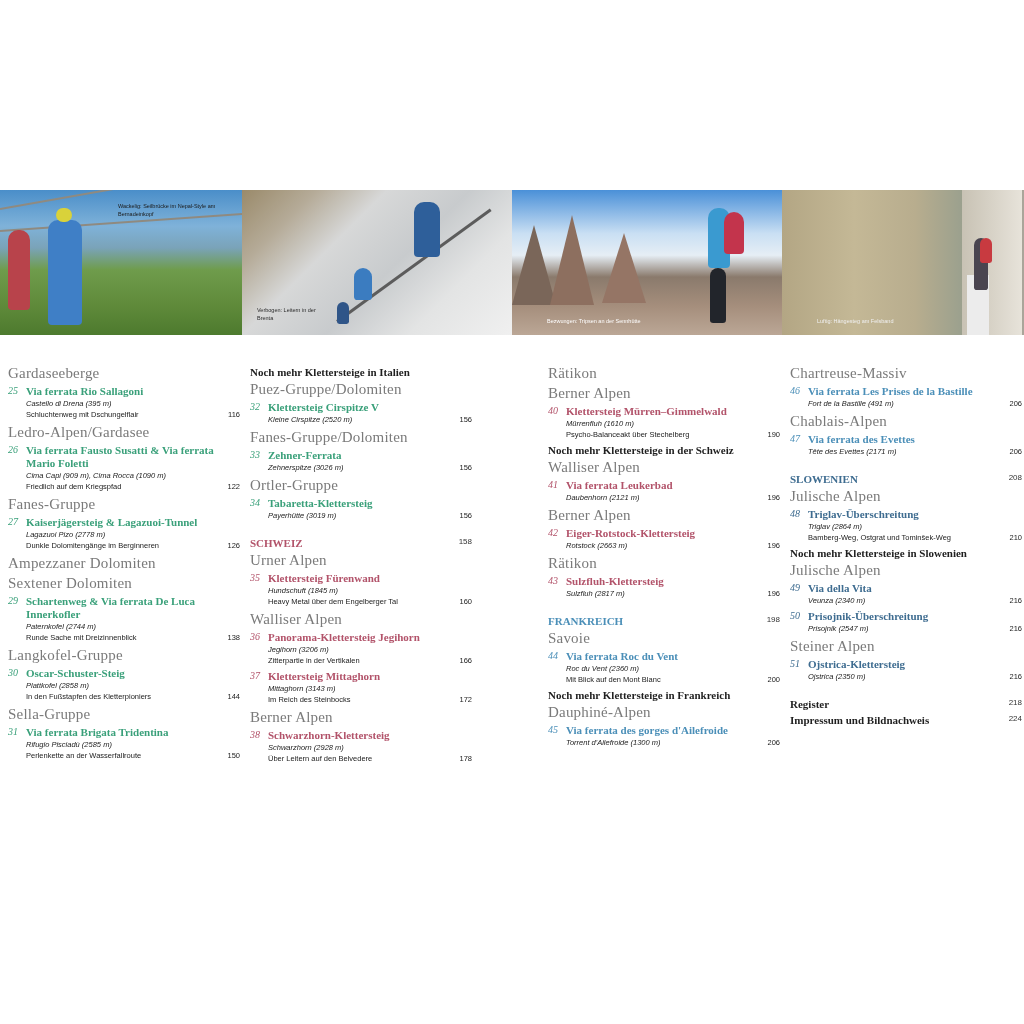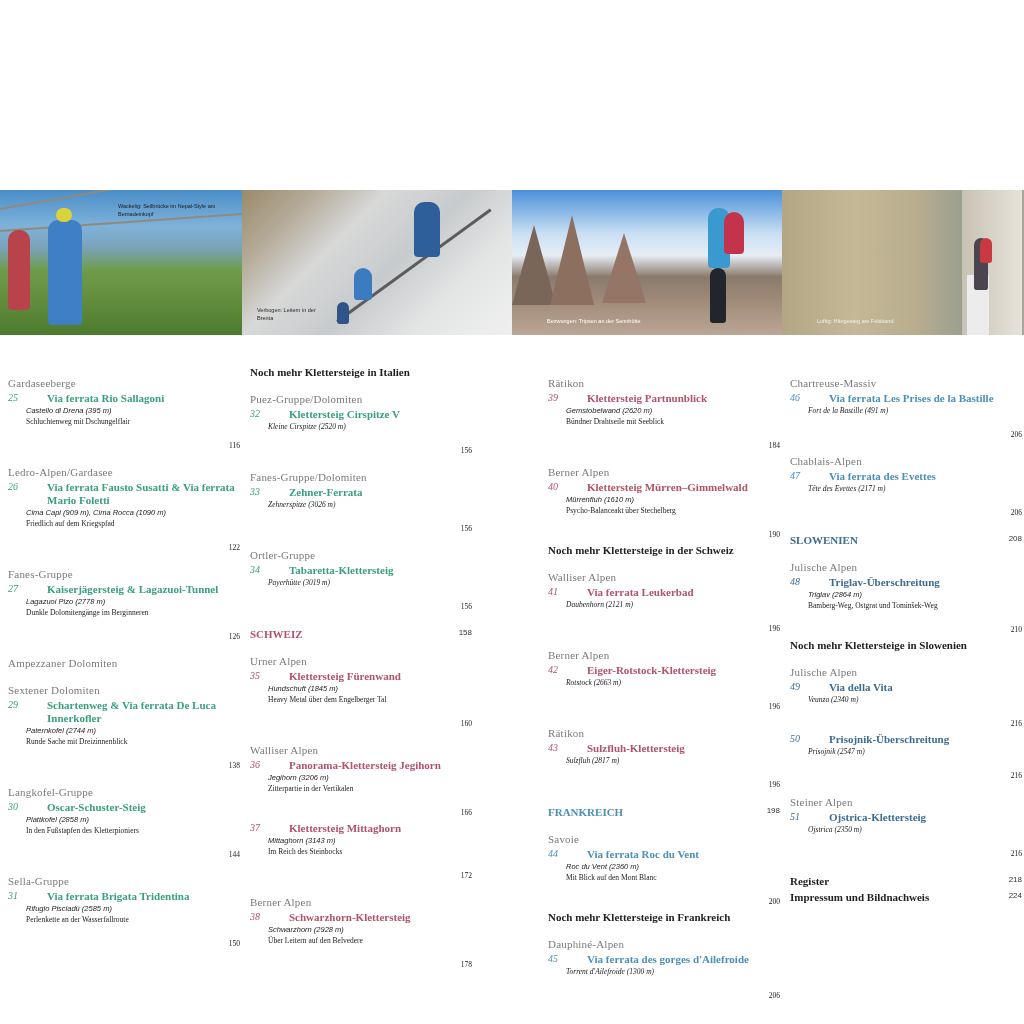--- a/index.html
+++ b/index.html
@@ -15,30 +15,30 @@
   .peak { position: absolute; bottom: 30px; width: 0; height: 0; border-left: 22px solid transparent; border-right: 22px solid transparent; border-bottom: 80px solid #8c6c5c; }
   .person { position: absolute; border-radius: 10px 10px 4px 4px; }
   .rope { position: absolute; height: 2px; background: #8f8a80; transform-origin: left center; }
 
   .col { position: absolute; top: 362px; width: 232px; }
   .c1 { left: 8px; }
   .c2 { left: 250px; width: 222px; }
   .c3 { left: 548px; }
   .c4 { left: 790px; }
 
-  .region { font-size: 11px; color: #7a7a7a; margin-top: 15px; margin-bottom: 3px; letter-spacing: 0.2px; }
+  .region { font-size: 15px; color: #7a7a7a; margin-top: 3px; margin-bottom: 3px; letter-spacing: 0.2px; }
   .heading { font-size: 11px; color: #1f1f1f; font-weight: bold; margin-top: 4px; margin-bottom: 3px; }
   .country { font-size: 11px; font-weight: bold; display: flex; justify-content: space-between; margin-top: 16px; margin-bottom: 3px; }
   .country .pg { font-family: Liberation Sans, sans-serif; font-size: 8px; font-weight: normal; color: #333; }
   .entry { position: relative; padding-left: 18px; margin-bottom: 4px; }
   .entry .num { position: absolute; left: 0; top: 0; font-size: 10px; font-style: italic; }
-  .entry .title { font-size: 11px; font-weight: bold; line-height: 13px; margin-left: 21px; }
+  .entry .title { font-size: 11px; font-weight: bold; line-height: 13px; }
   .entry .sub { font-family: "Liberation Sans", sans-serif; font-size: 7.5px; font-style: italic; color: #222; line-height: 11px; }
-  .entry .line { font-family: Liberation Serif, serif; font-size: 7.5px; color: #222; line-height: 11px; display: flex; justify-content: space-between; }
-  .entry .line .pg { font-style: normal; margin-top: 24px; }
+  .entry .line { font-family: Liberation Sans, sans-serif; font-size: 7.5px; color: #222; line-height: 11px; display: flex; justify-content: space-between; align-items: flex-end; }
+  .entry .line .pg { font-style: normal; }
   .green .title, .green .num { color: #3aa07a; }
   .red .title, .red .num { color: #b2536a; }
   .blue .title, .blue .num { color: #4b8fb8; }
   .navy .title, .navy .num { color: #3e6c90; }
   .country.red-c { color: #b2536a; }
   .country.blue-c { color: #4b8fb8; }
   .country.navy-c { color: #3e6c90; }
   .end-item { font-size: 11px; font-weight: bold; color: #1f1f1f; display: flex; justify-content: space-between; margin-top: 4px; }
   .end-item .pg { font-family: "Liberation Sans", sans-serif; font-size: 8px; font-weight: normal; color: #333; }
   .end-first { margin-top: 16px; gap: 44px; }
@@ -211,29 +211,20 @@
       <div class="title">Schwarzhorn-Klettersteig</div>
       <div class="sub">Schwarzhorn (2928 m)</div>
       <div class="line">
         <span>Über Leitern auf den Belvedere</span>
         <span class="pg">178</span>
       </div>
     </div>
   </div>
 <div class="col c3">
     <div class="region">Rätikon</div>
-    <div class="entry red">
-      <span class="num">39</span>
-      <div class="title">Klettersteig Partnunblick</div>
-      <div class="sub">Gemstobelwand (2620 m)</div>
-      <div class="line">
-        <span>Bündner Drahtseile mit Seeblick</span>
-        <span class="pg">184</span>
-      </div>
-    </div>
     <div class="region">Berner Alpen</div>
     <div class="entry red">
       <span class="num">40</span>
       <div class="title">Klettersteig Mürren–Gimmelwald</div>
       <div class="sub">Mürrenfluh (1610 m)</div>
       <div class="line">
         <span>Psycho-Balanceakt über Stechelberg</span>
         <span class="pg">190</span>
       </div>
     </div>

